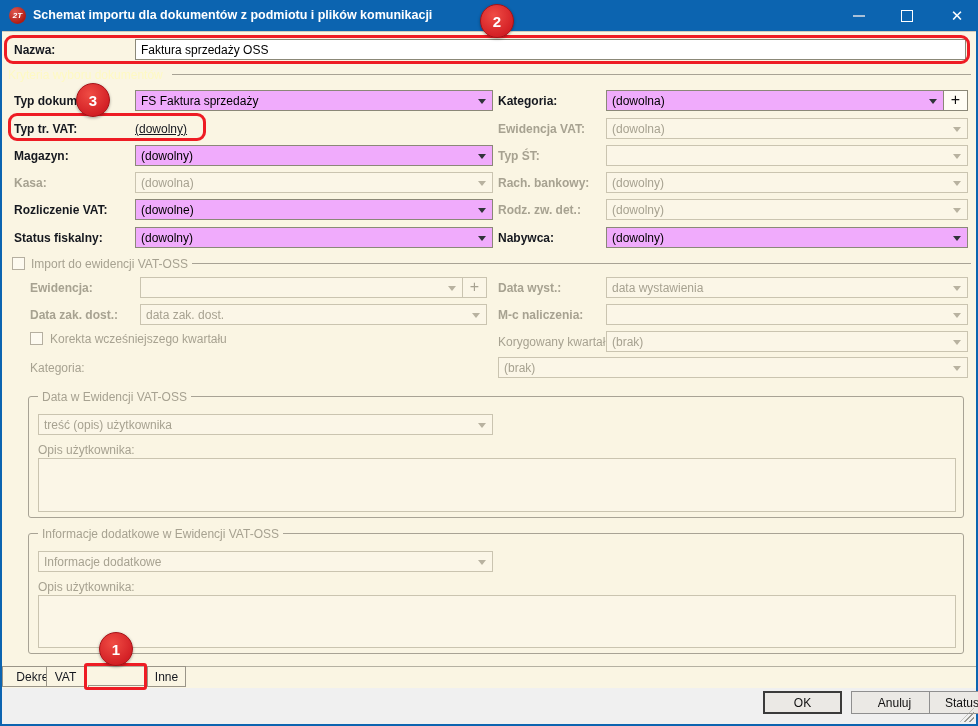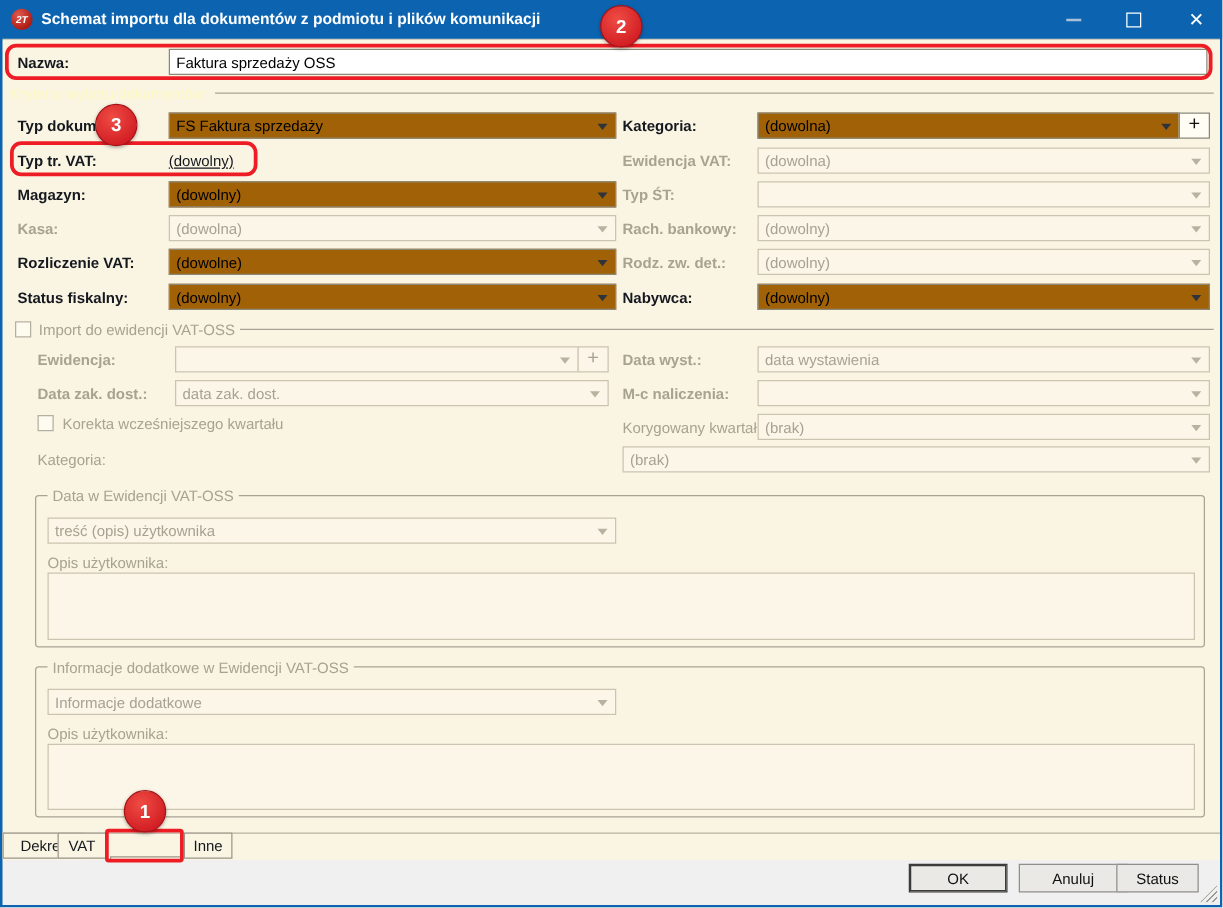--- a/index.html
+++ b/index.html
@@ -25,21 +25,21 @@
   .bottombar { position:absolute; left:2px; top:688px; width:974px; height:36px; background:#f0f0f0; }
 
   
   .lbl { position:absolute; font-size:12px; font-weight:bold; color:#15181f; white-space:nowrap; }
   .lbl.dis { color:#a7a291; }
   .lbl.reg { font-weight:normal; }
   .sec-hdr { position:absolute; font-size:12px; color:#fef9c3; white-space:nowrap; }
   .hline { position:absolute; height:1px; background:#a8a395; }
 
   
-  .combo { position:absolute; height:21px; background:#a16207; border:1px solid #8b8878;
+  .combo { position:absolute; height:21px; background:#f0abfc; border:1px solid #8b8878;
            font-size:12px; color:#000; padding:3px 20px 0 5px; white-space:nowrap; overflow:hidden; }
   .combo .arrow { position:absolute; right:6px; top:8px; width:0; height:0;
                   border-left:4px solid transparent; border-right:4px solid transparent; border-top:5px solid #30333a; }
   .combo.dis { background:#fbf6e7; border-color:#cac4b0; color:#a7a291; }
   .combo.dis .arrow { border-top-color:#b8b2a0; }
   .plus { position:absolute; width:25px; height:21px; border:1px solid #8b8878; background:#fffdf4;
           font-size:16px; color:#111; text-align:center; line-height:18px; }
   .plus.dis { border-color:#cac4b0; background:#fbf6e7; color:#a7a291; }
   .textinput { position:absolute; height:21px; background:#fff; border:1px solid #8b8878;
                font-size:12px; color:#000; padding:0 5px; font-family:"Liberation Sans", sans-serif; }
@@ -51,21 +51,21 @@
   .fset { position:absolute; border:1px solid #a8a395; border-radius:3px; }
   .fset-legend { position:absolute; font-size:12px; color:#a7a291; background:#faf5e3; padding:0 4px; white-space:nowrap; }
 
   
   .tab { position:absolute; height:21px; border:1px solid #9a9588; border-top:1px solid #9a9588; background:#faf5e3;
          font-size:12px; color:#15181f; display:flex; align-items:center; justify-content:center; }
   .tabs-topline { position:absolute; left:2px; top:666px; width:974px; height:1px; background:#b5b1a2; }
 
   
   .btn { position:absolute; height:23px; background:#ebe9e5; border:1px solid #8f8f8f;
-         font-size:12px; color:#111; display:flex; align-items:center; justify-content:center; }
+         font-size:12px; color:#111; display:flex; align-items:center; justify-content:center;margin-left:36px; }
   .btn.default { border:1px solid #3b3b3b; box-shadow: inset 0 0 0 1px #3b3b3b; }
   .grip { position:absolute; left:960px; top:708px; width:14px; height:14px;
           background:repeating-linear-gradient(135deg, transparent 0 2px, #9a9a94 2px 3.5px);
           clip-path:polygon(100% 0, 100% 100%, 0 100%); }
 
   
   .annot-rect { position:absolute; border:3px solid #ee1c24; border-radius:9px; pointer-events:none; }
   .annot-circle { position:absolute; width:34px; height:34px; border-radius:50%;
                   background:radial-gradient(circle at 40% 32%, #ef4c44, #d21e24 75%);
                   border:1px solid #a31217; color:#fff; font-size:15px; font-weight:bold;

